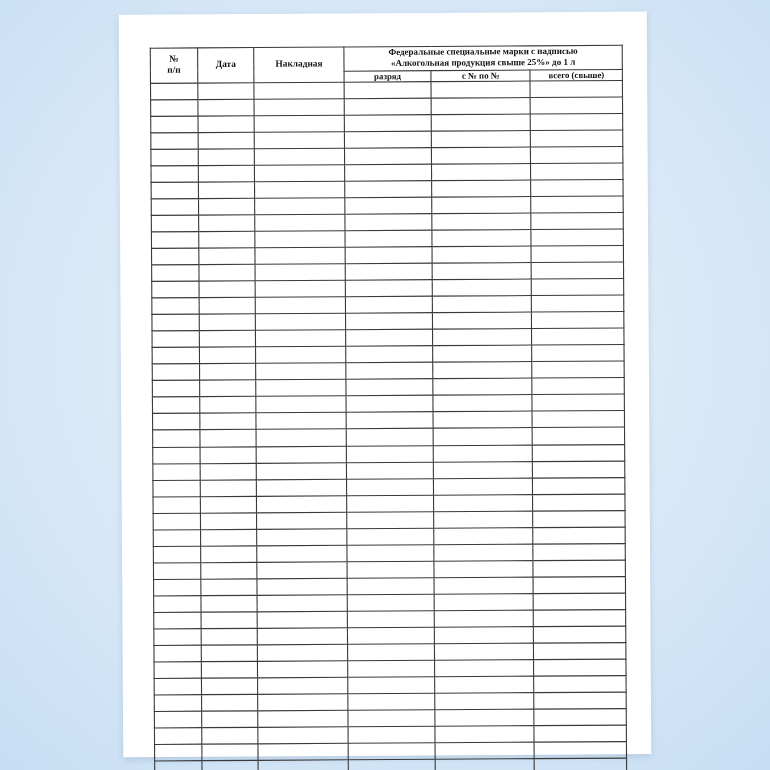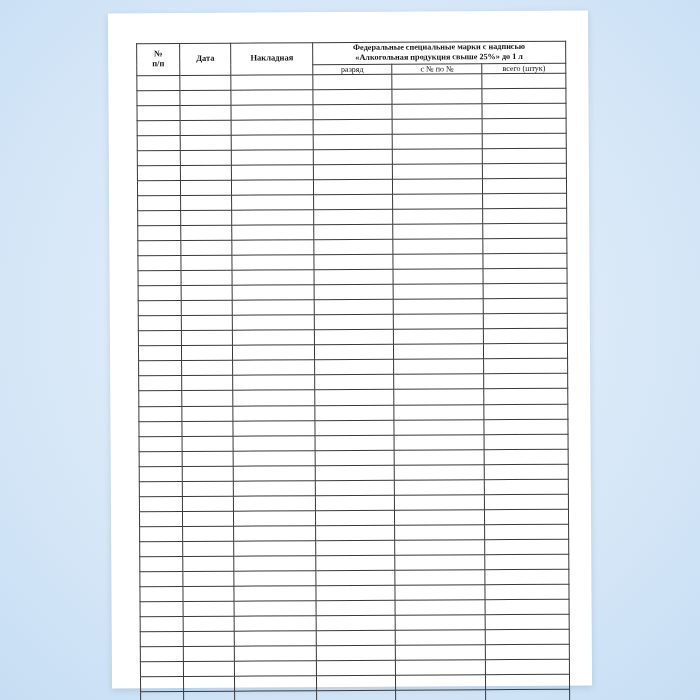--- a/index.html
+++ b/index.html
@@ -63,21 +63,21 @@
     padding: 2px 1px;
   }
   th.group-title {
     font-size: 8.2px;
     font-weight: bold;
     line-height: 1.25;
     padding: 3px 4px;
   }
   th.sub {
     font-size: 8px;
-    font-weight: normal;
+    font-weight: bold;
     padding: 3px 1px;
   }
   col.c-num   { width: 10.0%; }
   col.c-date  { width: 12.0%; }
   col.c-inv   { width: 19.0%; }
   col.c-rank  { width: 18.5%; }
   col.c-range { width: 21.0%; }
   col.c-total { width: 19.5%; }
 
   tbody td {
@@ -112,21 +112,21 @@
             <th class="hdr" rowspan="2">Дата</th>
             <th class="hdr" rowspan="2">Накладная</th>
             <th class="group-title" colspan="3">
               <span class="two-line">Федеральные специальные марки с надписью</span>
               <span class="two-line">«Алкогольная продукция свыше 25%» до 1 л</span>
             </th>
           </tr>
           <tr>
             <th class="sub">разряд</th>
             <th class="sub nowrap">с № по №</th>
-            <th class="sub nowrap">всего (штук)</th>
+            <th class="sub nowrap">всего (свыше)</th>
           </tr>
         </thead>
         <tbody id="ledger-body">
             <tr>
               <td></td>
               <td></td>
               <td></td>
               <td></td>
               <td></td>
               <td></td>

